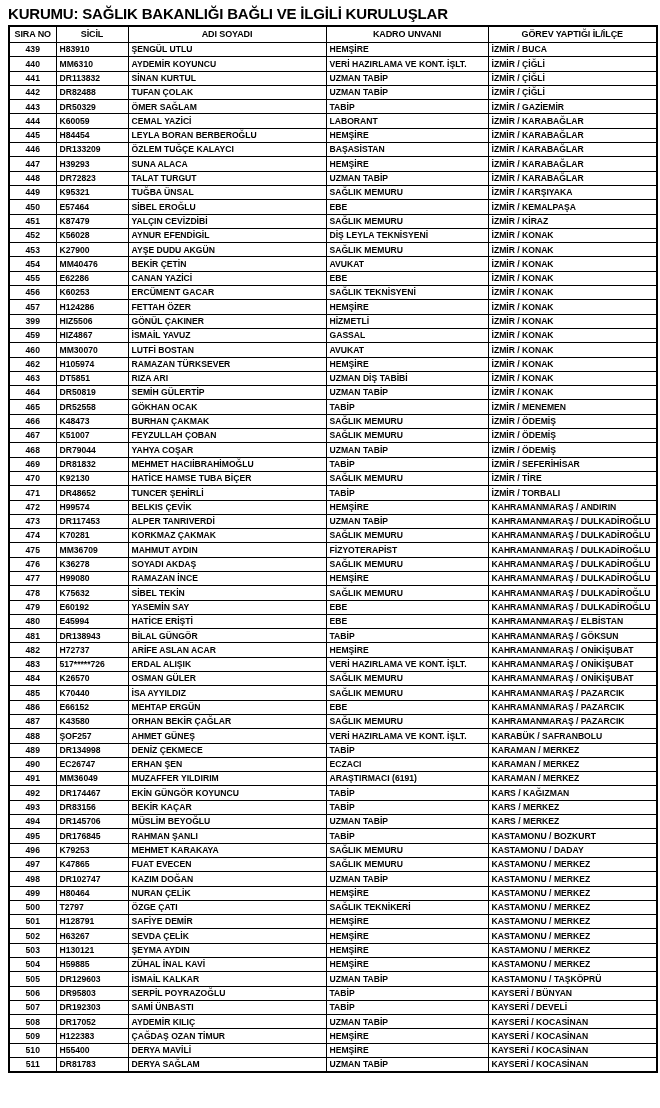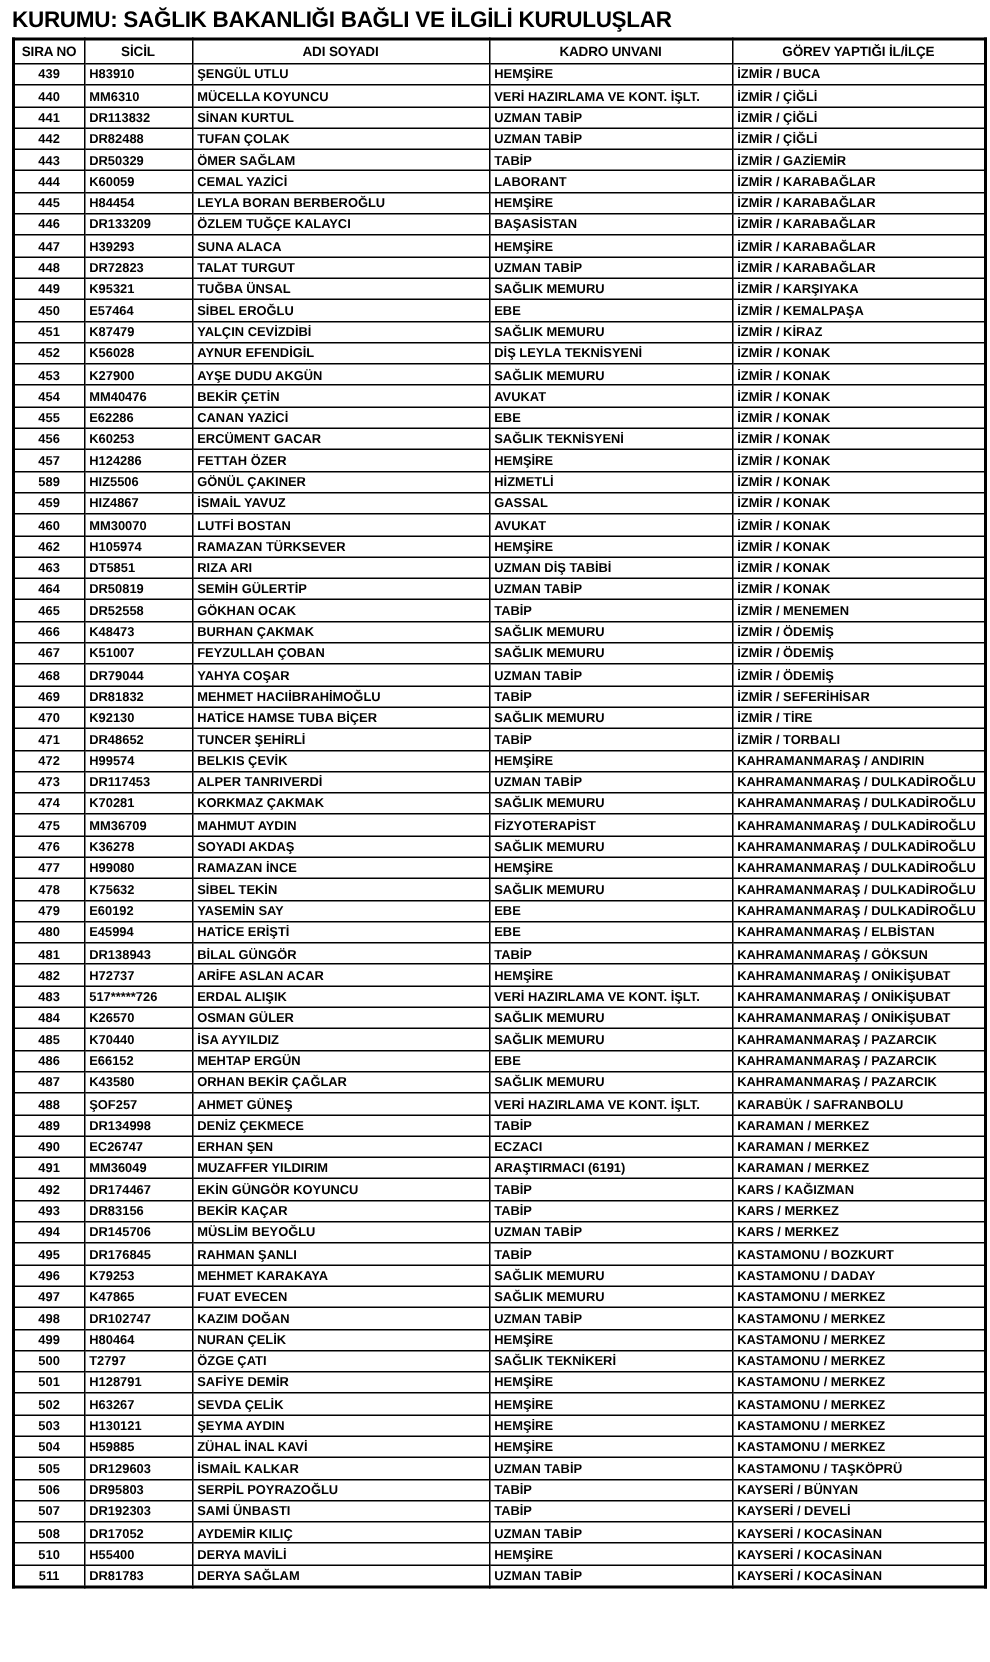--- a/index.html
+++ b/index.html
@@ -86,21 +86,21 @@
         <tr data-name="table-row">
           <td data-name="cell-sira-no">439</td>
           <td data-name="cell-sicil">H83910</td>
           <td data-name="cell-adi-soyadi">ŞENGÜL UTLU</td>
           <td data-name="cell-kadro-unvani">HEMŞİRE</td>
           <td data-name="cell-gorev-il-ilce">İZMİR / BUCA</td>
         </tr>
         <tr data-name="table-row">
           <td data-name="cell-sira-no">440</td>
           <td data-name="cell-sicil">MM6310</td>
-          <td data-name="cell-adi-soyadi">MÜCELLA KOYUNCU</td>
+          <td data-name="cell-adi-soyadi">AYDEMİR KOYUNCU</td>
           <td data-name="cell-kadro-unvani">VERİ HAZIRLAMA VE KONT. İŞLT.</td>
           <td data-name="cell-gorev-il-ilce">İZMİR / ÇİĞLİ</td>
         </tr>
         <tr data-name="table-row">
           <td data-name="cell-sira-no">441</td>
           <td data-name="cell-sicil">DR113832</td>
           <td data-name="cell-adi-soyadi">SİNAN KURTUL</td>
           <td data-name="cell-kadro-unvani">UZMAN TABİP</td>
           <td data-name="cell-gorev-il-ilce">İZMİR / ÇİĞLİ</td>
         </tr>
@@ -210,21 +210,21 @@
           <td data-name="cell-gorev-il-ilce">İZMİR / KONAK</td>
         </tr>
         <tr data-name="table-row">
           <td data-name="cell-sira-no">457</td>
           <td data-name="cell-sicil">H124286</td>
           <td data-name="cell-adi-soyadi">FETTAH ÖZER</td>
           <td data-name="cell-kadro-unvani">HEMŞİRE</td>
           <td data-name="cell-gorev-il-ilce">İZMİR / KONAK</td>
         </tr>
         <tr data-name="table-row">
-          <td data-name="cell-sira-no">589</td>
+          <td data-name="cell-sira-no">399</td>
           <td data-name="cell-sicil">HIZ5506</td>
           <td data-name="cell-adi-soyadi">GÖNÜL ÇAKINER</td>
           <td data-name="cell-kadro-unvani">HİZMETLİ</td>
           <td data-name="cell-gorev-il-ilce">İZMİR / KONAK</td>
         </tr>
         <tr data-name="table-row">
           <td data-name="cell-sira-no">459</td>
           <td data-name="cell-sicil">HIZ4867</td>
           <td data-name="cell-adi-soyadi">İSMAİL YAVUZ</td>
           <td data-name="cell-kadro-unvani">GASSAL</td>
@@ -560,20 +560,27 @@
           <td data-name="cell-gorev-il-ilce">KAYSERİ / DEVELİ</td>
         </tr>
         <tr data-name="table-row">
           <td data-name="cell-sira-no">508</td>
           <td data-name="cell-sicil">DR17052</td>
           <td data-name="cell-adi-soyadi">AYDEMİR KILIÇ</td>
           <td data-name="cell-kadro-unvani">UZMAN TABİP</td>
           <td data-name="cell-gorev-il-ilce">KAYSERİ / KOCASİNAN</td>
         </tr>
         <tr data-name="table-row">
+          <td data-name="cell-sira-no">509</td>
+          <td data-name="cell-sicil">H122383</td>
+          <td data-name="cell-adi-soyadi">ÇAĞDAŞ OZAN TİMUR</td>
+          <td data-name="cell-kadro-unvani">HEMŞİRE</td>
+          <td data-name="cell-gorev-il-ilce">KAYSERİ / KOCASİNAN</td>
+        </tr>
+        <tr data-name="table-row">
           <td data-name="cell-sira-no">510</td>
           <td data-name="cell-sicil">H55400</td>
           <td data-name="cell-adi-soyadi">DERYA MAVİLİ</td>
           <td data-name="cell-kadro-unvani">HEMŞİRE</td>
           <td data-name="cell-gorev-il-ilce">KAYSERİ / KOCASİNAN</td>
         </tr>
         <tr data-name="table-row">
           <td data-name="cell-sira-no">511</td>
           <td data-name="cell-sicil">DR81783</td>
           <td data-name="cell-adi-soyadi">DERYA SAĞLAM</td>

